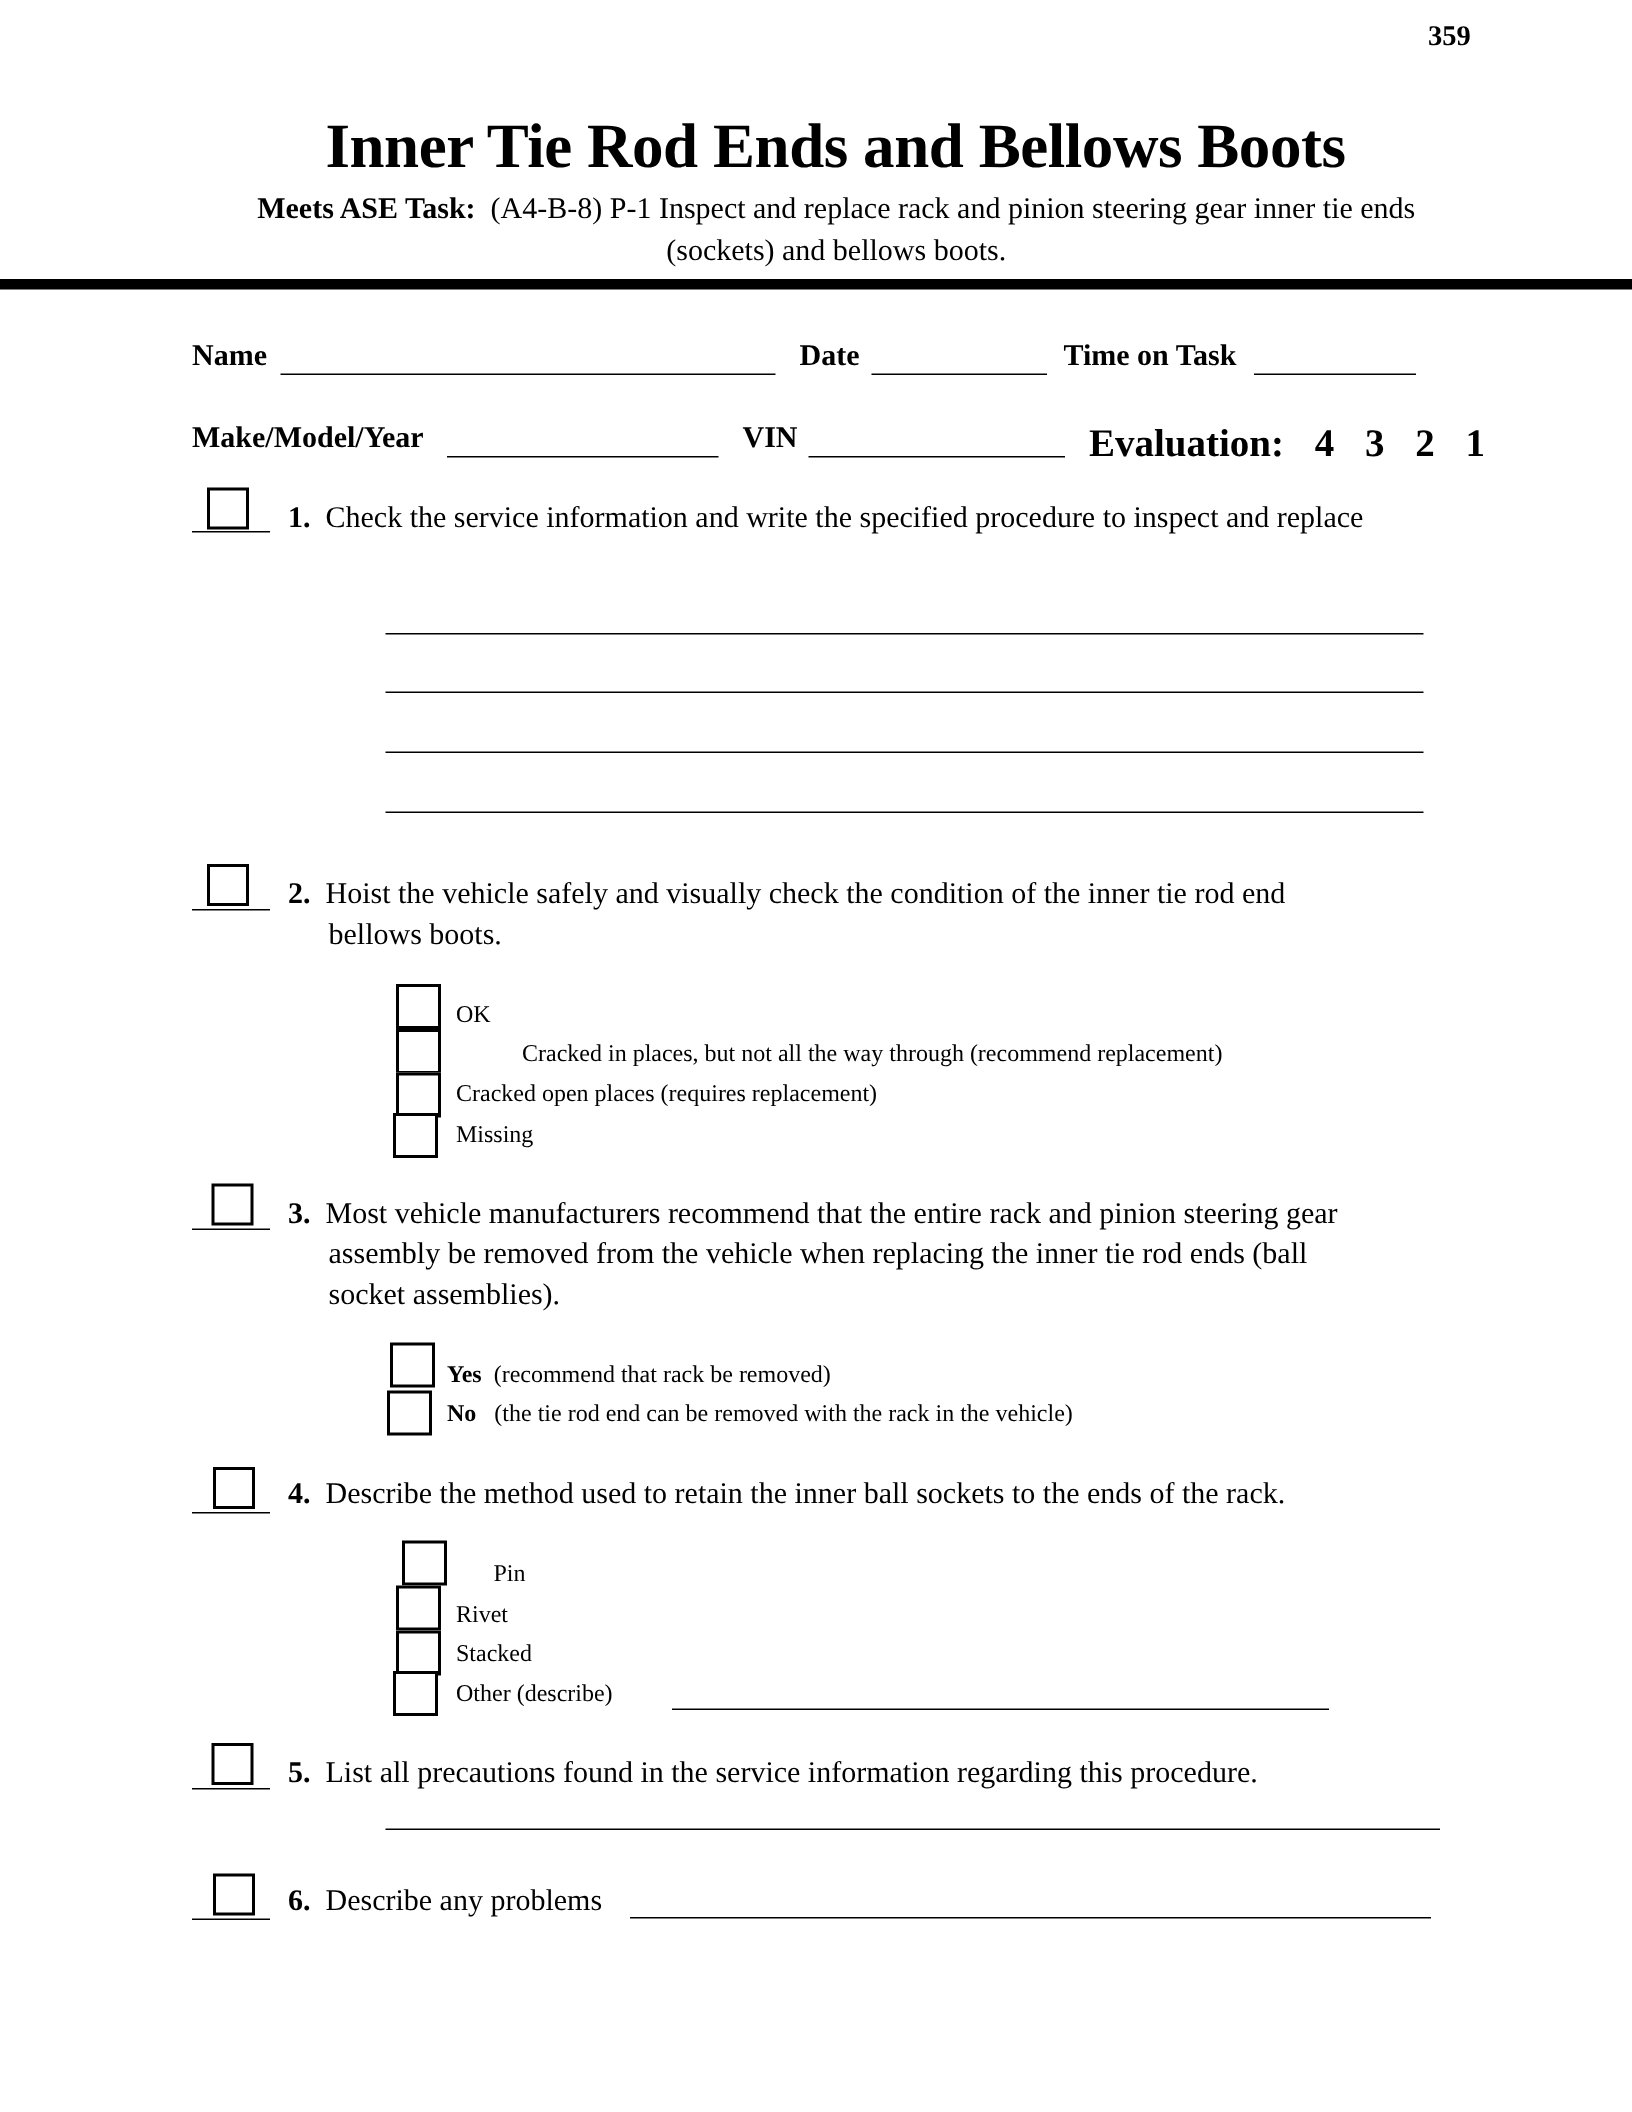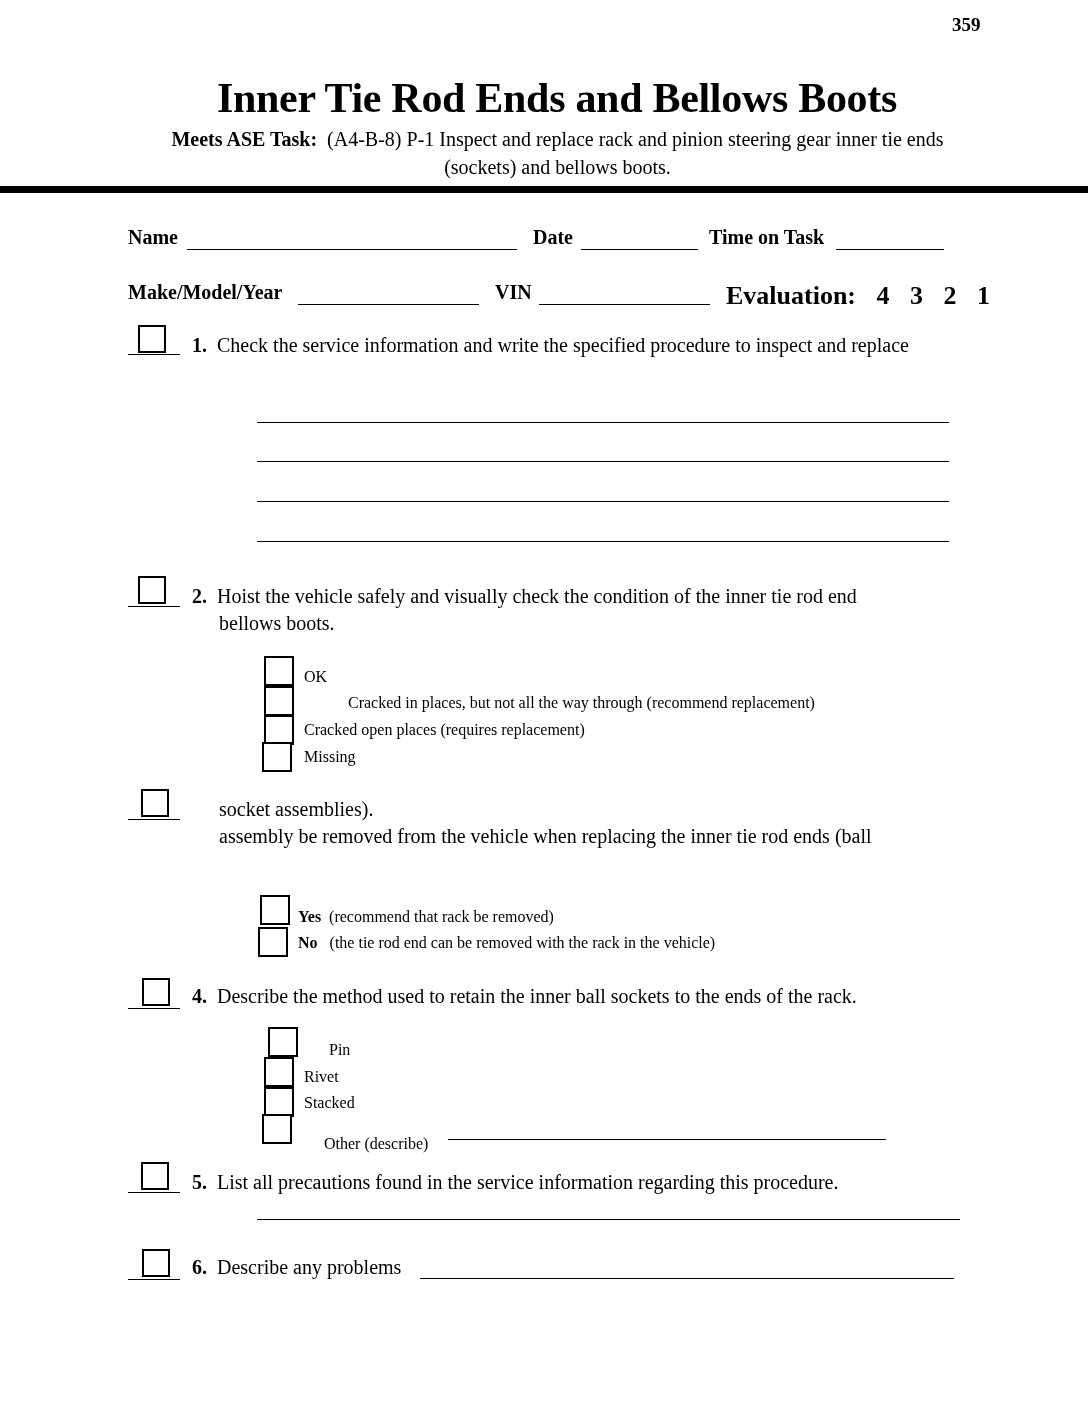--- a/index.html
+++ b/index.html
@@ -73,22 +73,23 @@
 <div class="abs cbox-sm" style="left:264px; top:686px;"></div>
 <div class="abs opt" style="left:304px; top:689px;margin-left:44px;">Cracked in places, but not all the way through (recommend replacement)</div>
 <div class="abs cbox-sm" style="left:264px; top:715px;"></div>
 <div class="abs opt" style="left:304px; top:716px;">Cracked open places (requires replacement)</div>
 <div class="abs cbox-sm" style="left:262px; top:742px;"></div>
 <div class="abs opt" style="left:304px; top:743px;">Missing</div>
 
 <div class="abs blank" style="left:128px; top:819px; width:52px;"></div>
 <div class="abs cbox" style="left:141px; top:789px;"></div>
 <div class="abs text" style="left:192px; top:796px;">
+  <div><span class="num">3.</span>&nbsp; <span>Most vehicle manufacturers recommend that the entire rack and pinion steering gear</span></div>
+  <div style="padding-left:27px">assembly be removed from the vehicle when replacing the inner tie rod ends (ball</div>
   <div style="padding-left:27px">socket assemblies).</div>
-  <div style="padding-left:27px">assembly be removed from the vehicle when replacing the inner tie rod ends (ball</div>
 </div>
 <div class="abs cbox-sm" style="left:260px; top:895px;"></div>
 <div class="abs opt" style="left:298px; top:903px;">
   <b>Yes</b>&nbsp; <span>(recommend that rack be removed)</span>
 </div>
 <div class="abs cbox-sm" style="left:258px; top:927px;"></div>
 <div class="abs opt" style="left:298px; top:929px;">
   <b>No</b>&nbsp;&nbsp; <span>(the tie rod end can be removed with the rack in the vehicle)</span>
 </div>
 
@@ -97,21 +98,21 @@
 <div class="abs text" style="left:192px; top:983px;">
   <div><span class="num">4.</span>&nbsp; <span>Describe the method used to retain the inner ball sockets to the ends of the rack.</span></div>
 </div>
 <div class="abs cbox-sm" style="left:268px; top:1027px;"></div>
 <div class="abs opt" style="left:304px; top:1036px;margin-left:25px;">Pin</div>
 <div class="abs cbox-sm" style="left:264px; top:1057px;"></div>
 <div class="abs opt" style="left:304px; top:1063px;">Rivet</div>
 <div class="abs cbox-sm" style="left:264px; top:1087px;"></div>
 <div class="abs opt" style="left:304px; top:1089px;">Stacked</div>
 <div class="abs cbox-sm" style="left:262px; top:1114px;"></div>
-<div class="abs opt" style="left:324px; top:1116px;margin-top:14px;">Other (describe)</div>
+<div class="abs opt" style="left:304px; top:1116px;">Other (describe)</div>
 <div class="abs blank" style="left:448px; top:1139px; width:438px;"></div>
 
 <div class="abs blank" style="left:128px; top:1192px; width:52px;"></div>
 <div class="abs cbox" style="left:141px; top:1162px;"></div>
 <div class="abs text" style="left:192px; top:1169px;">
   <div><span class="num">5.</span>&nbsp; <span>List all precautions found in the service information regarding this procedure.</span></div>
 </div>
 <div class="abs blank" style="left:257px; top:1219px; width:703px;"></div>
 
 <div class="abs blank" style="left:128px; top:1279px; width:52px;"></div>

